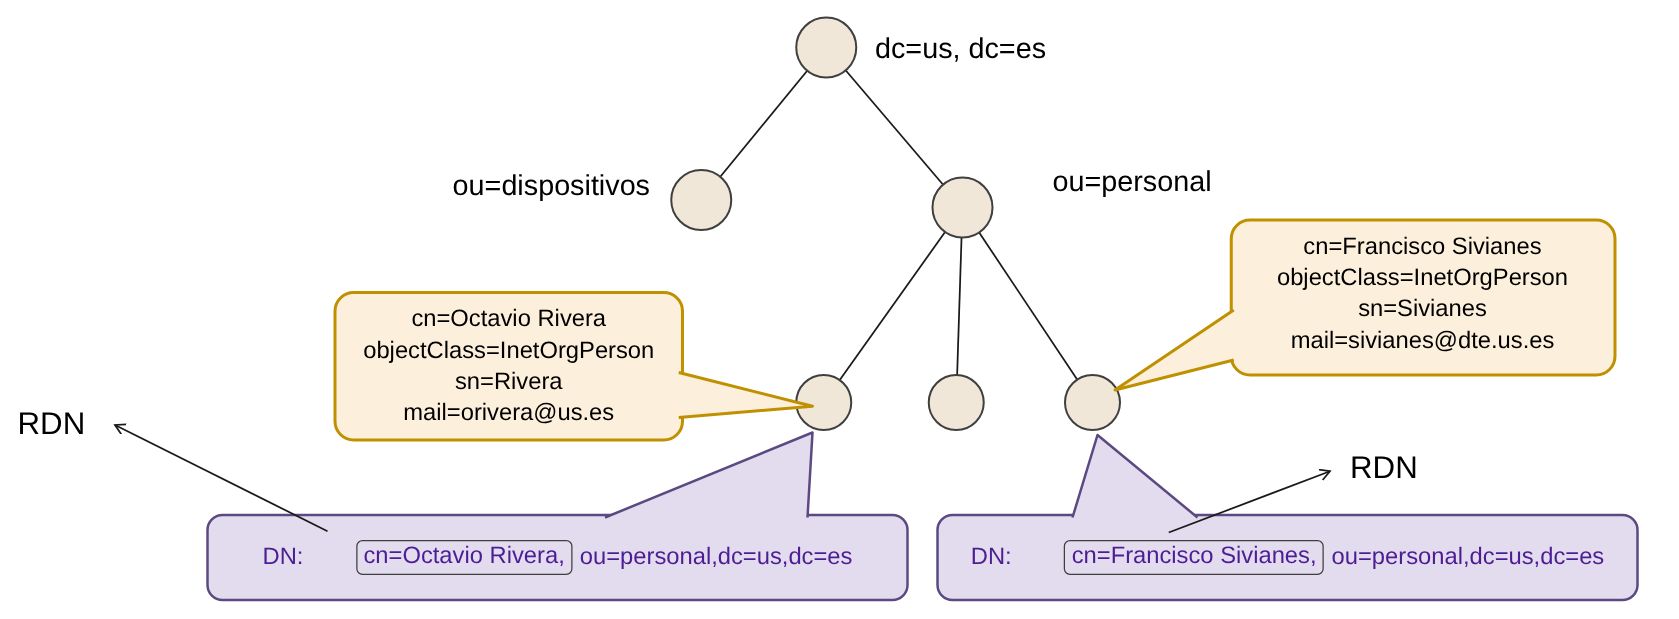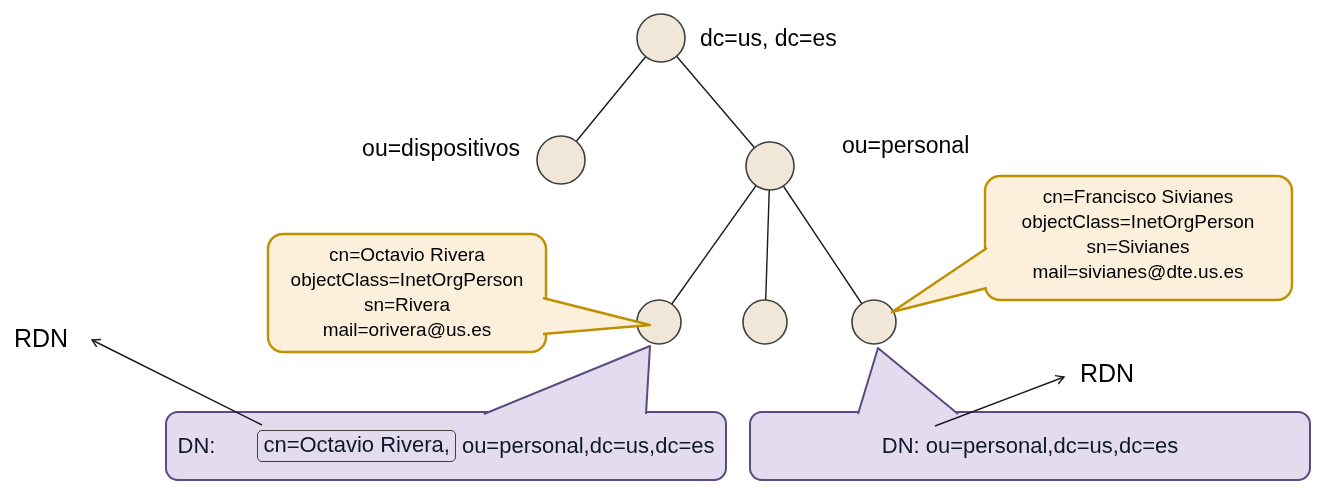--- a/index.html
+++ b/index.html
@@ -12,21 +12,21 @@
   .callout-text { font-size:19px; text-anchor:middle; }
   .rdn-label    { font-size:25px; }
 
   .edge   { stroke:#1a1a1a; stroke-width:1.4; }
   .node   { fill:#f1e7d8; stroke:#3f3f3f; stroke-width:1.6; }
   .callout{ fill:#fcefdb; stroke:#bf9000; stroke-width:2.4; stroke-linejoin:round; }
   .dnbox  { fill:#e3dbee; stroke:#5b4a82; stroke-width:2; stroke-linejoin:round; }
   .arrow  { stroke:#1a1a1a; stroke-width:1.4; fill:none; }
 
   .dn-line { position:absolute; display:flex; align-items:center; justify-content:center;
-             font-size:22px; color:#0f172a; white-space:nowrap; }
+             font-size:19px; color:#4c1d95; white-space:nowrap; }
   .dn-prefix { margin-right:6px; }
   .dn-rdn  { border:1.6px solid #3f3f3f; border-radius:5px; padding:1px 5px 3px; margin-right:6px;margin-left:36px; }
 </style>
 </head>
 <body>
 
 <div class="canvas">
 
   <svg width="1343" height="495" viewBox="0 0 1343 495">
     <defs>
@@ -89,16 +89,17 @@
   </svg>
 
   <div class="dn-line" style="left:166px; top:412px; width:560px; height:68px;">
     <span class="dn-prefix">DN:</span>
     <span class="dn-rdn">cn=Octavio Rivera,</span>
     <span class="dn-suffix">ou=personal,dc=us,dc=es</span>
   </div>
 
   <div class="dn-line" style="left:750px; top:412px; width:560px; height:68px;">
     <span class="dn-prefix">DN:</span>
+    <span class="dn-rdn">cn=Francisco Sivianes,</span>
     <span class="dn-suffix">ou=personal,dc=us,dc=es</span>
   </div>
 
 </div>
 
 </body></html>

